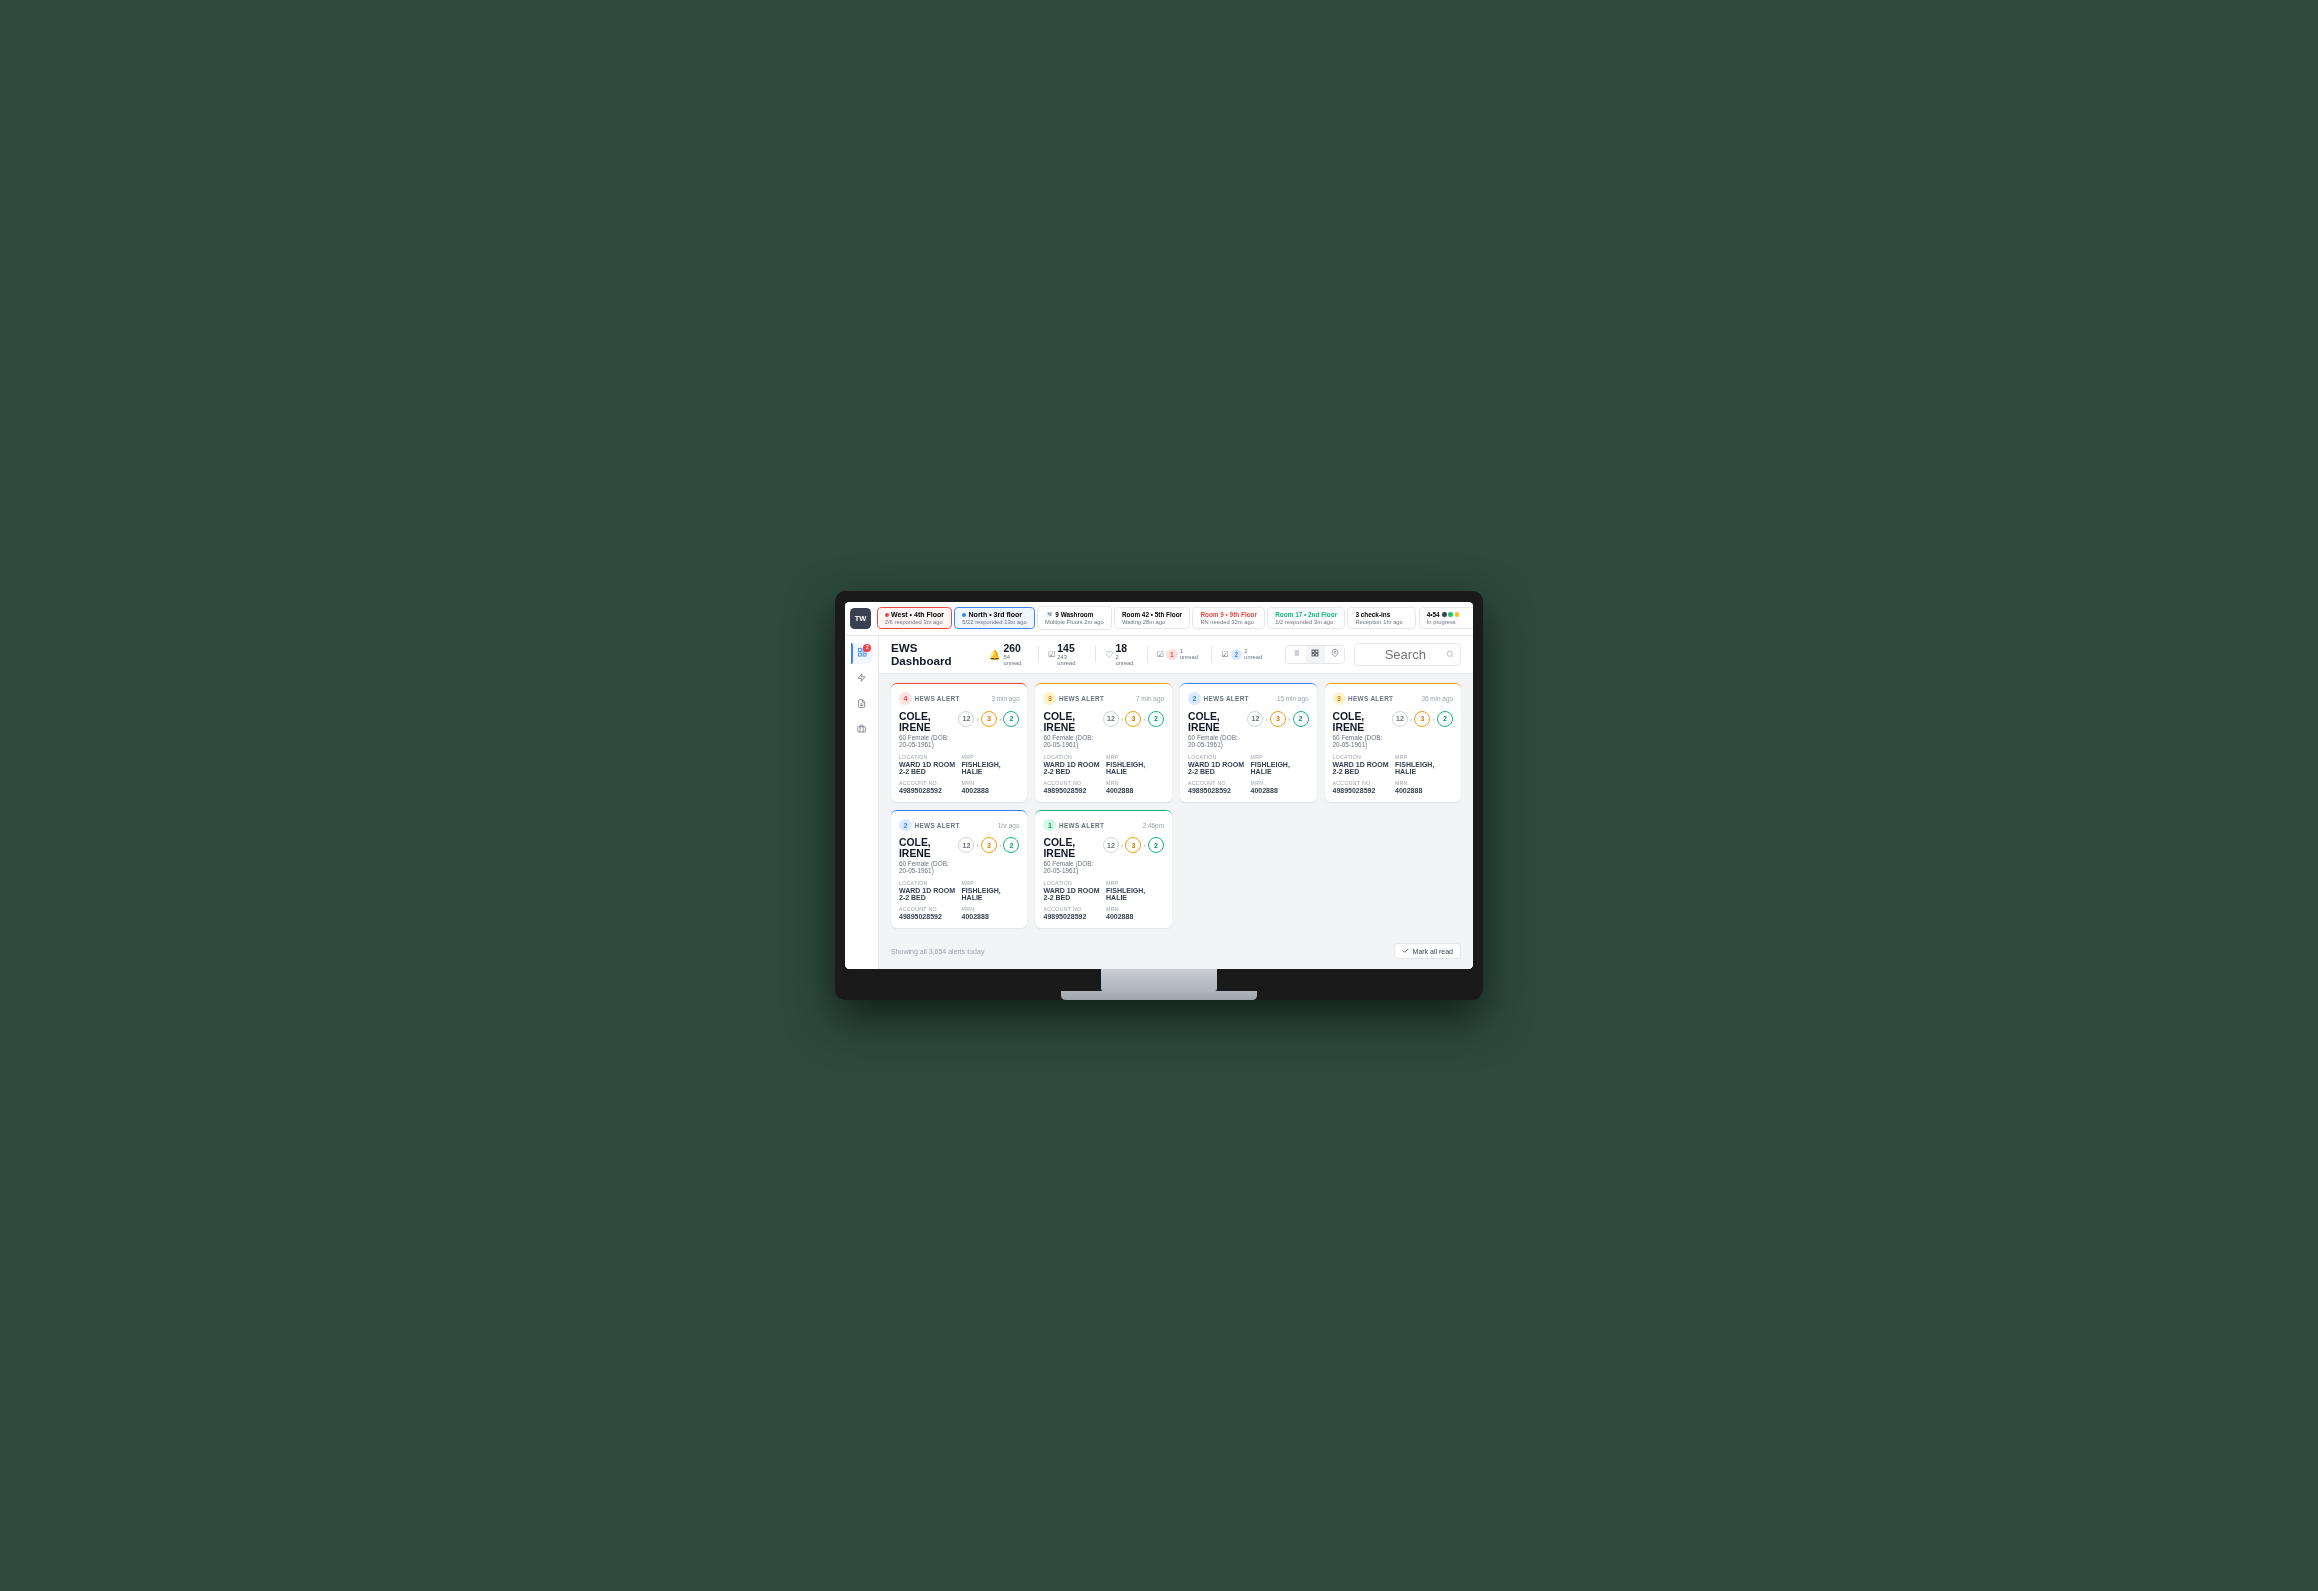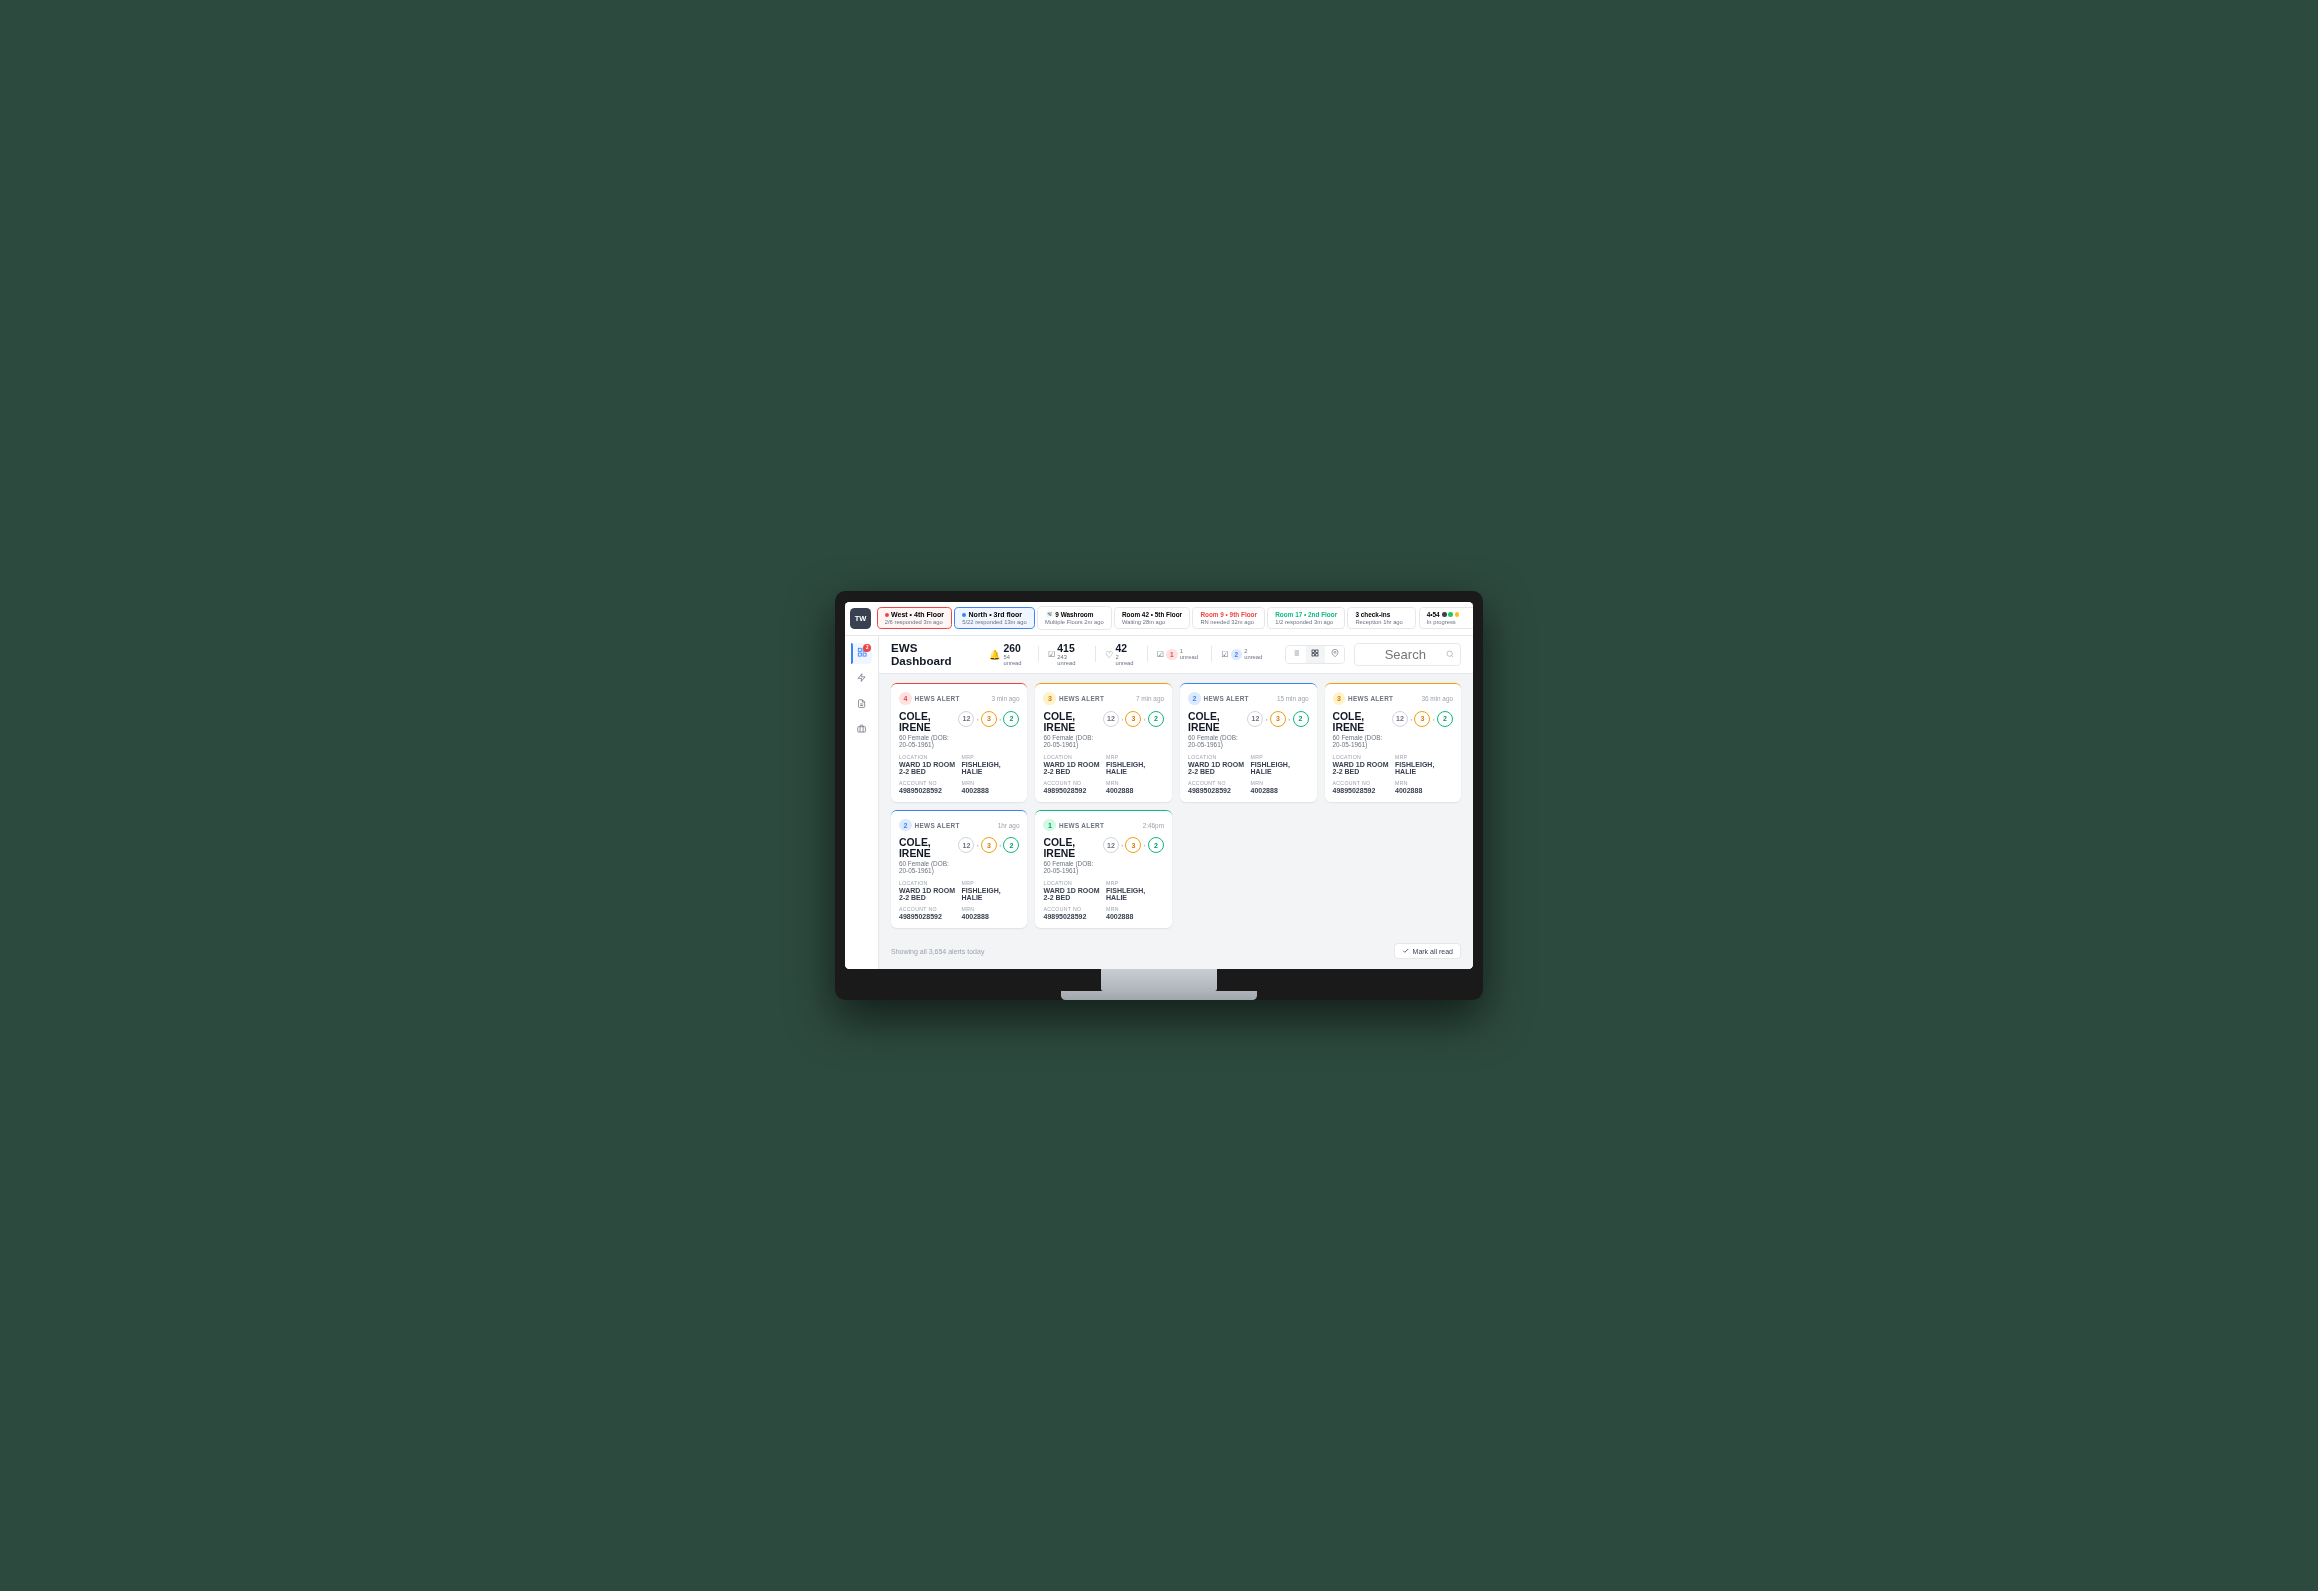--- a/index.html
+++ b/index.html
@@ -522,31 +522,31 @@
               <div class="stat-number">260</div>
               <div class="stat-sub">54 unread</div>
             </div>
           </div>
 
           <div class="stat-divider"></div>
 
           <div class="stat-group">
             <span class="stat-check">☑</span>
             <div>
-              <div class="stat-number">415</div>
+              <div class="stat-number">145</div>
               <div class="stat-sub">243 unread</div>
             </div>
           </div>
 
           <div class="stat-divider"></div>
 
           <div class="stat-group">
             <span class="stat-icon">♡</span>
             <div>
-              <div class="stat-number">42</div>
+              <div class="stat-number">18</div>
               <div class="stat-sub">2 unread</div>
             </div>
           </div>
 
           <div class="stat-divider"></div>
 
           <div class="stat-group">
             <span class="stat-check">☑</span>
             <div class="stat-badge-red">1</div>
             <div class="stat-sub">1 unread</div>

